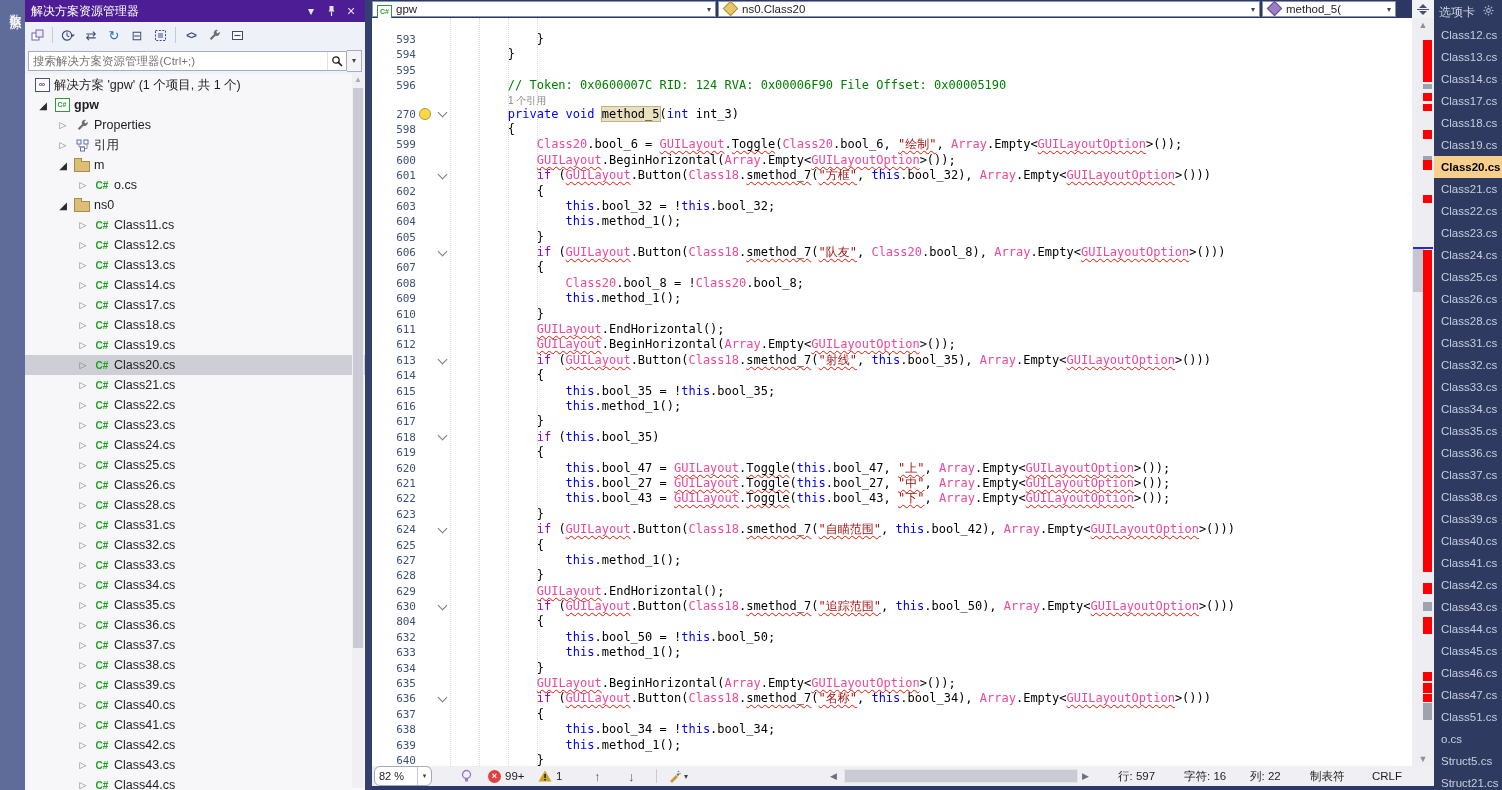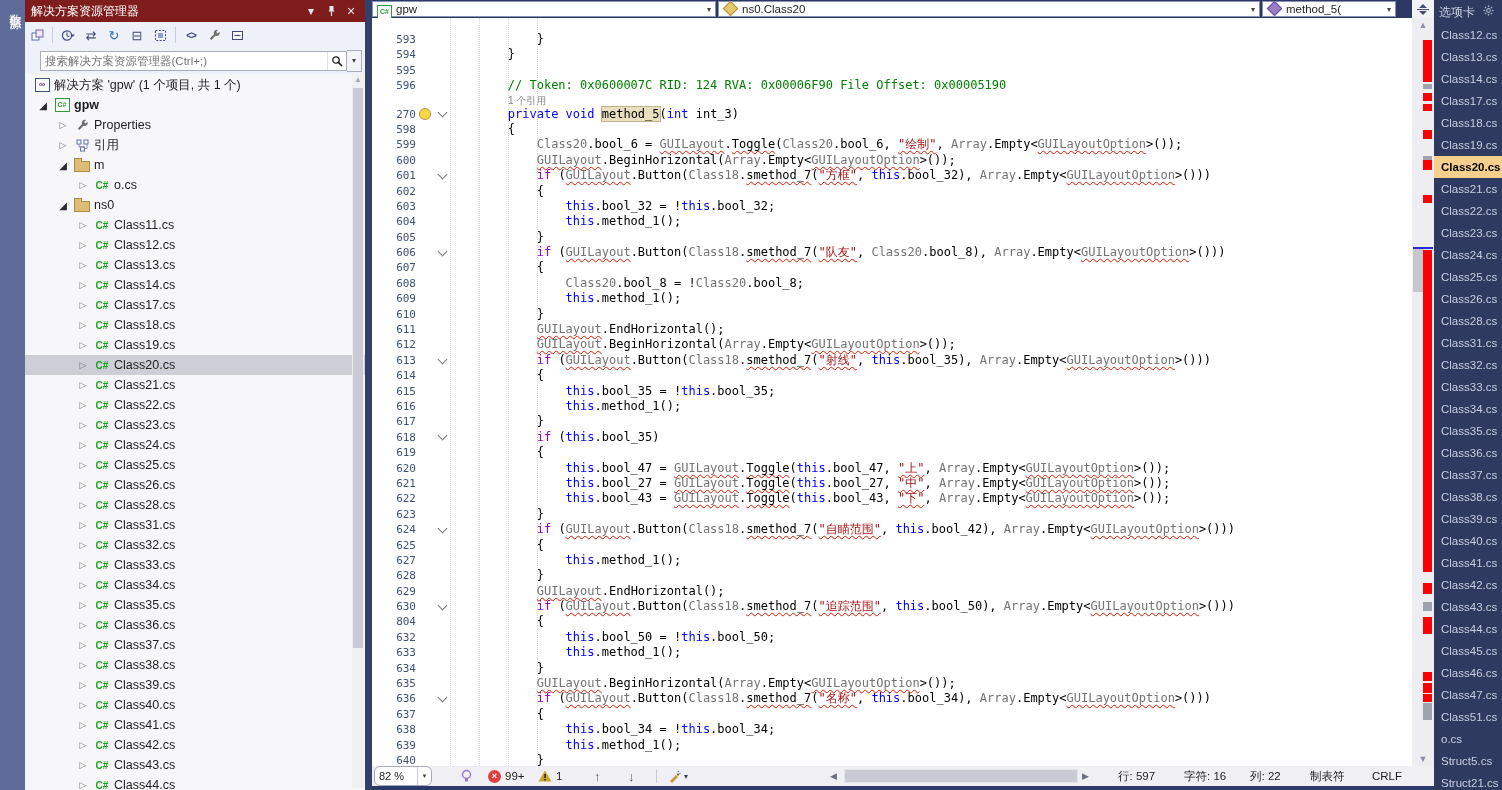--- a/index.html
+++ b/index.html
@@ -4,29 +4,29 @@
 <style>
   html,body{margin:0;padding:0;background:#fff;}
   .shell{position:relative;width:1502px;height:790px;background:#33406B;
          font-family:"Liberation Sans",sans-serif;overflow:hidden;-webkit-font-smoothing:antialiased;}
   
   .astrip{position:absolute;left:0;top:0;width:25px;height:790px;background:#5F6B99;}
   .astrip .vlbl{writing-mode:vertical-rl;color:#fff;font-size:12px;letter-spacing:2px;
                 display:block;margin:4px auto 0 auto;text-align:left;padding-left:5px;}
   
   .solx{position:absolute;left:25px;top:0;width:340px;height:790px;background:#F7F7FA;overflow:hidden;}
-  .solx-title{height:22px;background:#7f1d1d;color:#fff;font-size:12px;display:flex;align-items:center;padding:0 6px;}
+  .solx-title{height:22px;background:#4c1d95;color:#fff;font-size:12px;display:flex;align-items:center;padding:0 6px;}
   .solx-title .sp{flex:1;}
   .solx-title .tbtn{width:16px;height:16px;display:flex;align-items:center;justify-content:center;
                     color:#E2E7F4;font-size:12px;margin-left:4px;cursor:default;}
   .solx-toolbar{height:26px;background:#EFF1F8;display:flex;align-items:center;padding:0 4px;gap:7px;}
   .solx-toolbar .ticon{width:16px;height:16px;display:flex;align-items:center;justify-content:center;
                        font-size:13px;color:#3F4B76;}
   .solx-toolbar .tsep{width:1px;height:16px;background:#C6CBDC;}
-  .solx-search{height:23px;background:#EFF1F8;display:flex;align-items:center;padding:1px 3px 2px 15px;}
+  .solx-search{height:23px;background:#EFF1F8;display:flex;align-items:center;padding:1px 3px 2px 3px;}
   .solx-search .sbox{flex:1;height:18px;background:#fff;border:1px solid #A9ACBC;display:flex;align-items:center;}
   .solx-search input{flex:1;border:none;outline:none;font-size:11.5px;color:#333;padding:0 4px;
                      font-family:"Liberation Sans",sans-serif;background:transparent;}
   .solx-search .magwrap{width:18px;display:flex;align-items:center;justify-content:center;border-left:1px solid #E0E0E6;height:100%;}
   .solx-search .ddbtn{width:14px;height:20px;border:1px solid #A9ACBC;border-left:none;background:#F4F4F8;
                       display:flex;align-items:center;justify-content:center;font-size:8px;color:#444;}
   .tree{position:absolute;left:0;top:72px;right:0;bottom:0;overflow:hidden;padding-top:3px;}
   .trow{height:20px;display:flex;align-items:center;font-size:12.5px;color:#1E1E1E;white-space:nowrap;}
   .trow.sel{background:#CDCED6;}
   .trow .arr{width:20px;flex:none;display:flex;align-items:center;justify-content:center;font-size:9px;}
@@ -58,21 +58,21 @@
   .splith .t-ln{width:12px;height:1px;background:#44506E;}
   .codearea{position:absolute;left:0;top:18px;width:1040px;height:748px;background:#FFFFFF;overflow:hidden;
             font-family:"DejaVu Sans Mono",monospace;font-size:12px;padding-top:14px;box-sizing:border-box;}
   .guide{position:absolute;top:0;bottom:0;width:0;border-left:1px dotted #D8D8DC;}
   .cl{display:flex;height:15.4px;line-height:15.4px;white-space:pre;position:relative;}
   .cl .num{width:30px;padding-left:14px;text-align:right;color:#3D5277;font-size:11px;flex:none;}
   .cl .glyph{width:18px;flex:none;display:flex;align-items:center;justify-content:center;}
   .cl .fold{width:16px;flex:none;display:flex;align-items:center;justify-content:center;}
   .cl .txt{white-space:pre;color:#000;}
   .lens{height:13px;line-height:13px;font-size:10px;color:#838383;padding-left:136px;font-family:"Liberation Sans",sans-serif;}
-  .k{color:#0000FF;} .c{color:#8F08C4;} .t{color:#737373;} .s{color:#A31515;} .cm{color:#008000;}
+  .k{color:#0000FF;} .c{color:#8F08C4;} .t{color:#ec4899;} .s{color:#A31515;} .cm{color:#008000;}
   .sq{text-decoration:underline;text-decoration-style:wavy;text-decoration-color:#E51400;
       text-decoration-thickness:1px;text-underline-offset:2px;text-decoration-skip-ink:none;text-align:center;}
   .hl{background:#E8E0BE;outline:1px solid #BFB489;}
   .bulb{width:10px;height:10px;border-radius:50%;background:#FCD845;border:1px solid #B9933B;display:inline-block;}
   .chev{width:6px;height:6px;border-right:1.5px solid #7A7A7A;border-bottom:1.5px solid #7A7A7A;
         transform:rotate(45deg);display:inline-block;margin-top:-3px;}
   
   .vscroll{position:absolute;left:1040px;top:18px;width:22px;height:748px;background:#EDEDF2;}
   .vscroll .sarr{position:absolute;left:0;width:22px;height:14px;color:#8A8FA3;font-size:9px;text-align:center;line-height:14px;}
   .vmark{position:absolute;right:2px;width:9px;}

